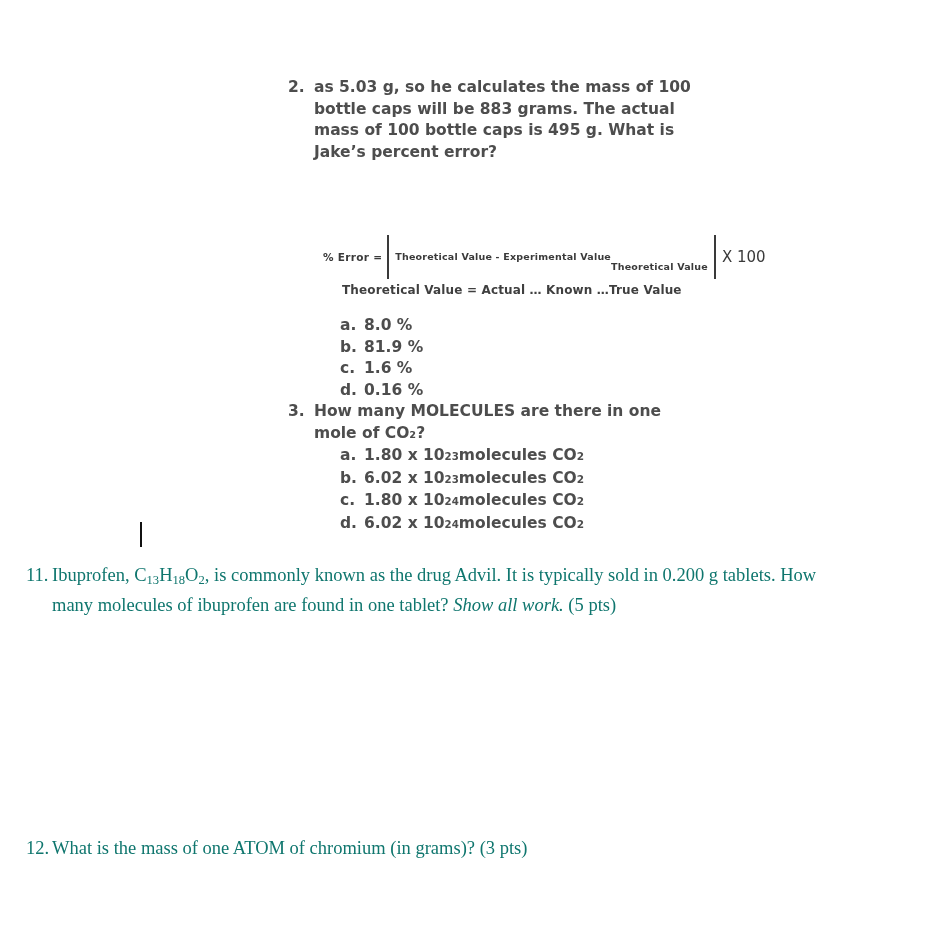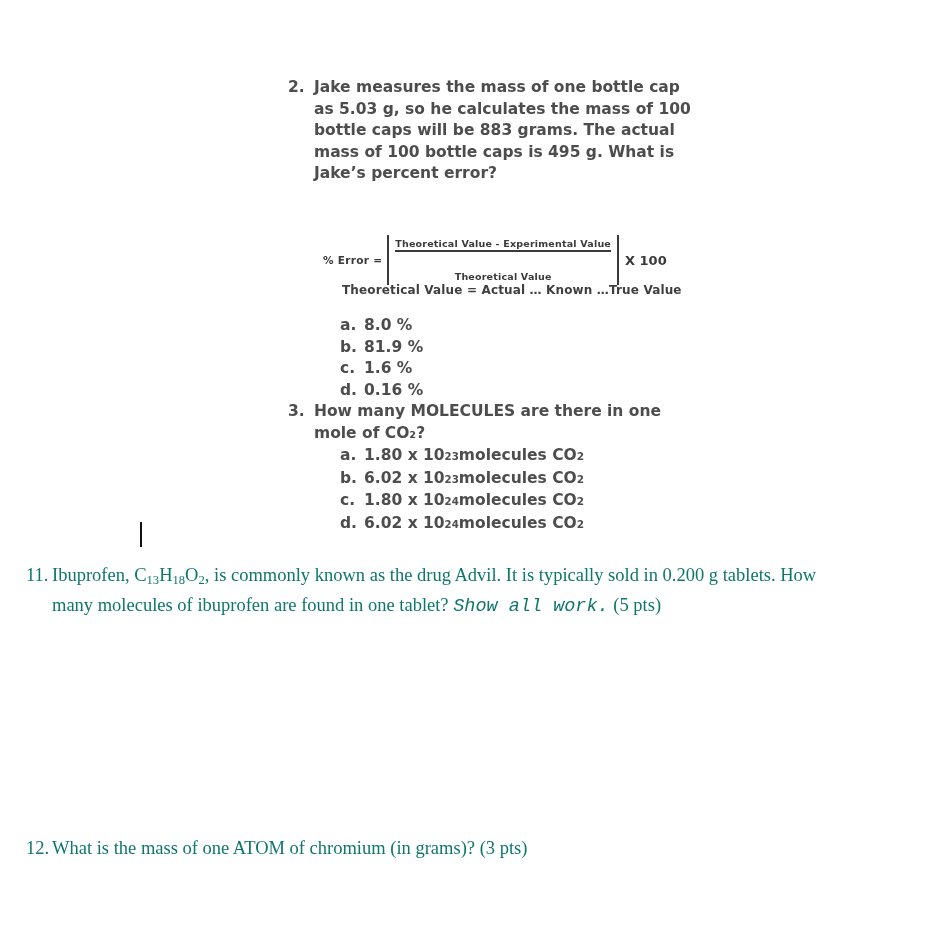--- a/index.html
+++ b/index.html
@@ -89,21 +89,21 @@
     white-space: nowrap;
   }
   .abs-bar {
     width: 2px;
     background: #3a3a3a;
     align-self: stretch;
     min-height: 44px;
   }
   .frac {
     display: flex;
-    flex-direction: column;
+    flex-direction: row;
     align-items: center;
     padding: 3px 6px 3px 6px;
     justify-content: center;
   }
   .frac .num {
     font-weight: bold;
     font-size: 9.5px;
     white-space: nowrap;
     padding-bottom: 1px;
     letter-spacing: .2px;
@@ -114,22 +114,22 @@
     width: 100%;
   }
   .frac .den {
     font-weight: bold;
     font-size: 9.5px;
     white-space: nowrap;
     padding-top: 19px;
     letter-spacing: .2px;
   }
   .formula .rhs {
-    font-weight: bold;
-    font-size: 13px;
+    font-weight: normal;
+    font-size: 15px;
     margin-left: 6px;
     white-space: nowrap;
     text-align: right;
   }
 
   .defline {
     position: absolute;
     font-family: "DejaVu Sans", sans-serif;
     font-weight: bold;
     font-size: 12px;
@@ -158,36 +158,35 @@
   .doc-q .num {
     position: absolute;
     left: 0;
     top: 0;
   }
   .doc-q .txt {
     display: block;
     margin-left: 26px;
   }
   .doc-q .txt .ln2 { display: block; }
-  .doc-q i { font-style: italic; font-family: Liberation Mono, monospace; }
+  .doc-q i { font-style: italic; }
 </style>
 </head>
 <body>
 
 <div class="top-remnant">
   
   
 </div>
 
 <div class="scan-block">
 
   <div class="q-row" style="left:288px; top:77px;">
     <span class="q-num">2.</span>
     <span class="q-body">
-      <span class="ln">Jake measures the mass of one bottle cap</span>
       <span class="ln">as 5.03 g, so he calculates the mass of 100</span>
       <span class="ln">bottle caps will be 883 grams. The actual</span>
       <span class="ln">mass of 100 bottle caps is 495 g. What is</span>
       <span class="ln">Jake’s percent error?</span>
     </span>
   </div>
 
   <div class="formula" style="left:323px; top:203px;margin-top:32px;">
     <span class="lhs">% Error =</span>
     <span class="abs-bar"></span>

